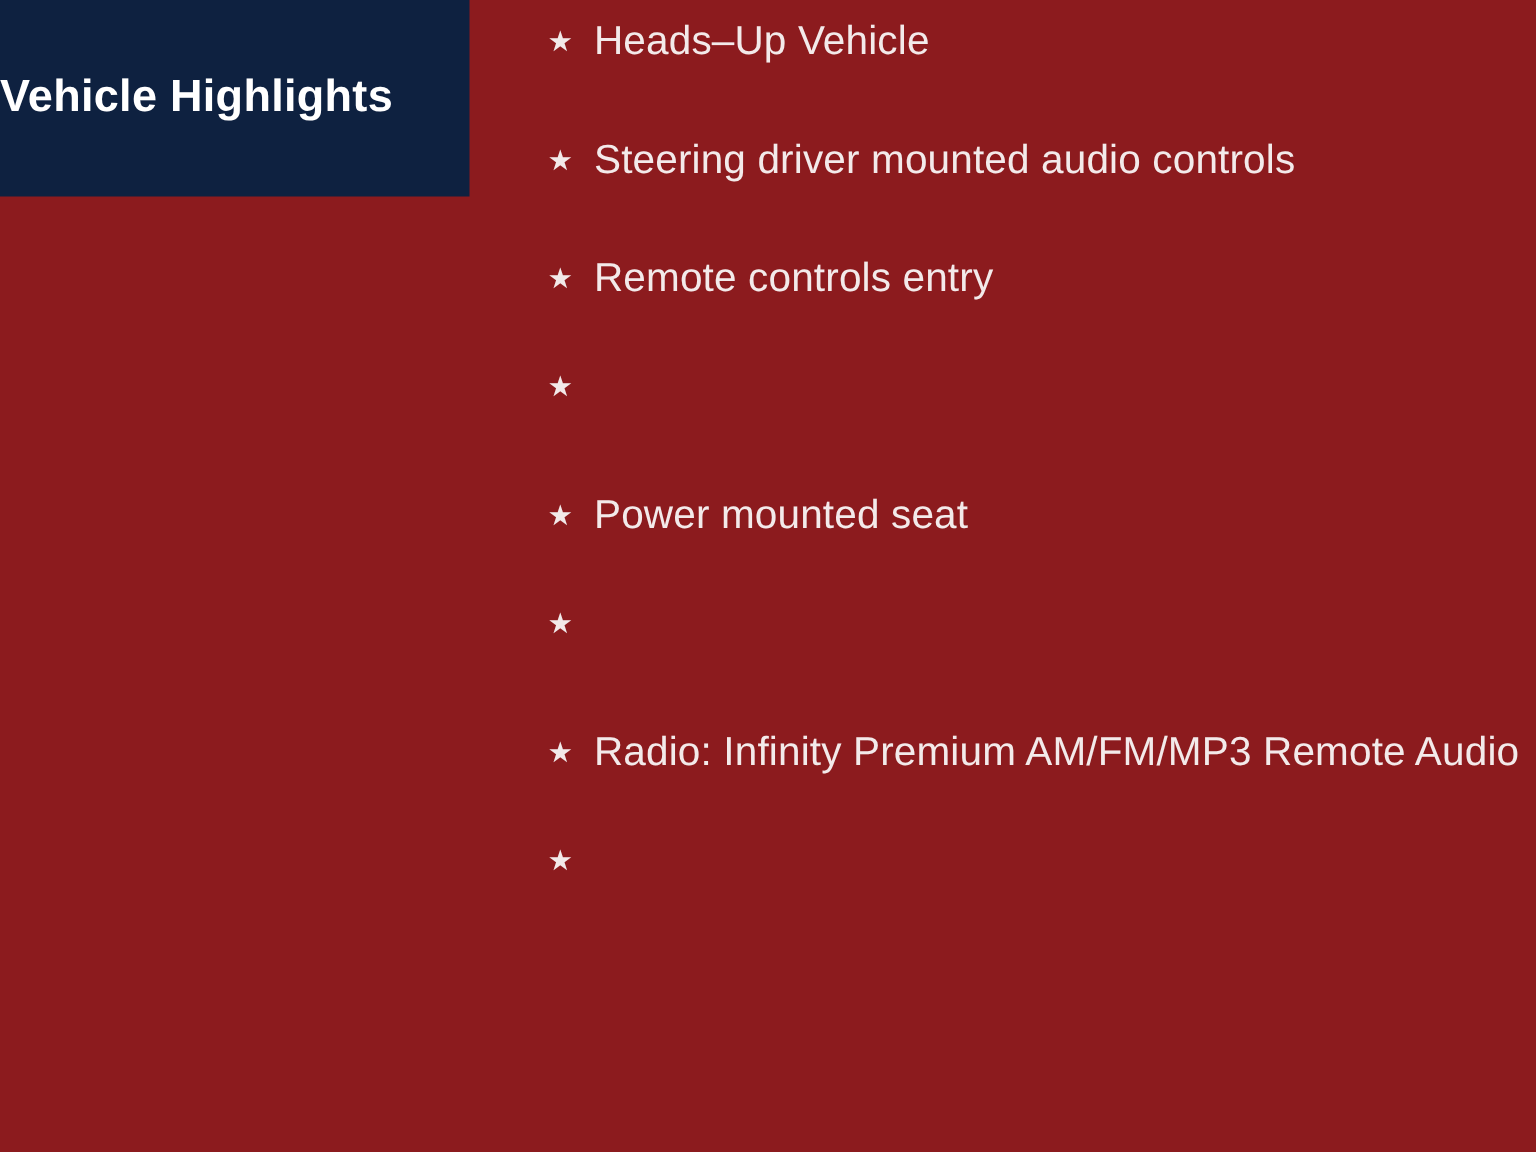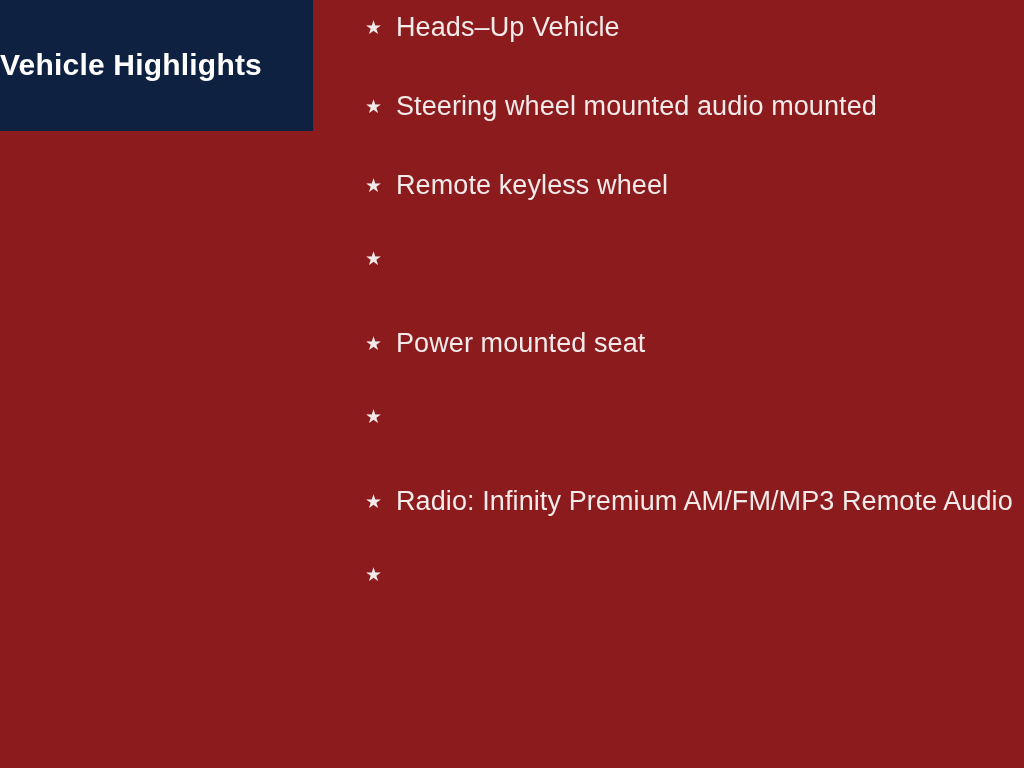--- a/index.html
+++ b/index.html
@@ -104,26 +104,26 @@
   <div class="body-area">
     <ul class="bullet-list">
 
       <li class="bullet-item">
         <span class="bullet-star">★</span>
         <span class="bullet-text">Heads–Up Vehicle</span>
       </li>
 
       <li class="bullet-item">
         <span class="bullet-star">★</span>
-        <span class="bullet-text">Steering wheel mounted audio mounted</span>
+        <span class="bullet-text">Steering driver mounted audio controls</span>
       </li>
 
       <li class="bullet-item">
         <span class="bullet-star">★</span>
-        <span class="bullet-text">Remote keyless wheel</span>
+        <span class="bullet-text">Remote controls entry</span>
       </li>
 
       <li class="bullet-item">
         <span class="bullet-star">★</span>
       </li>
 
       <li class="bullet-item">
         <span class="bullet-star">★</span>
         <span class="bullet-text">Power mounted seat</span>
       </li>

